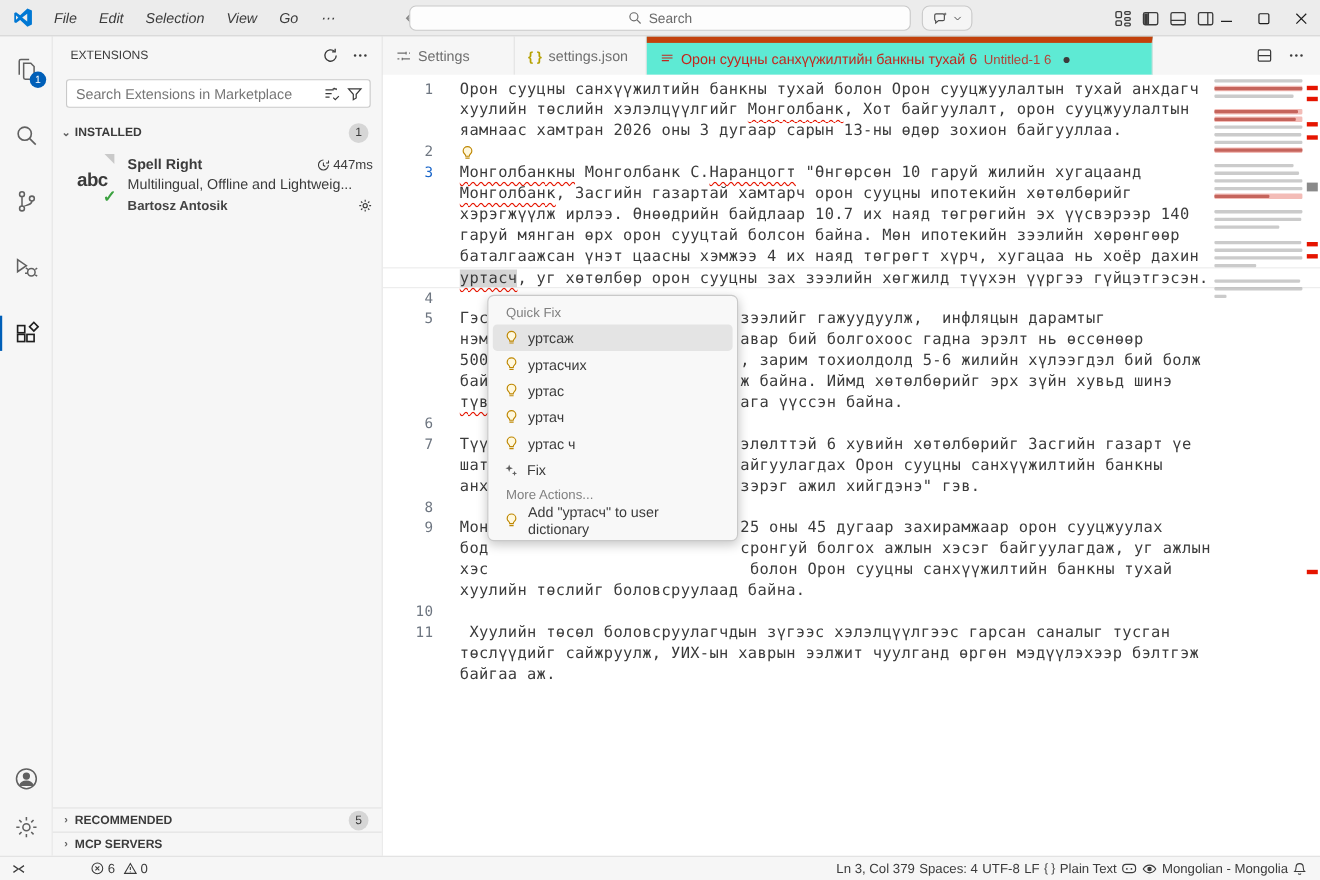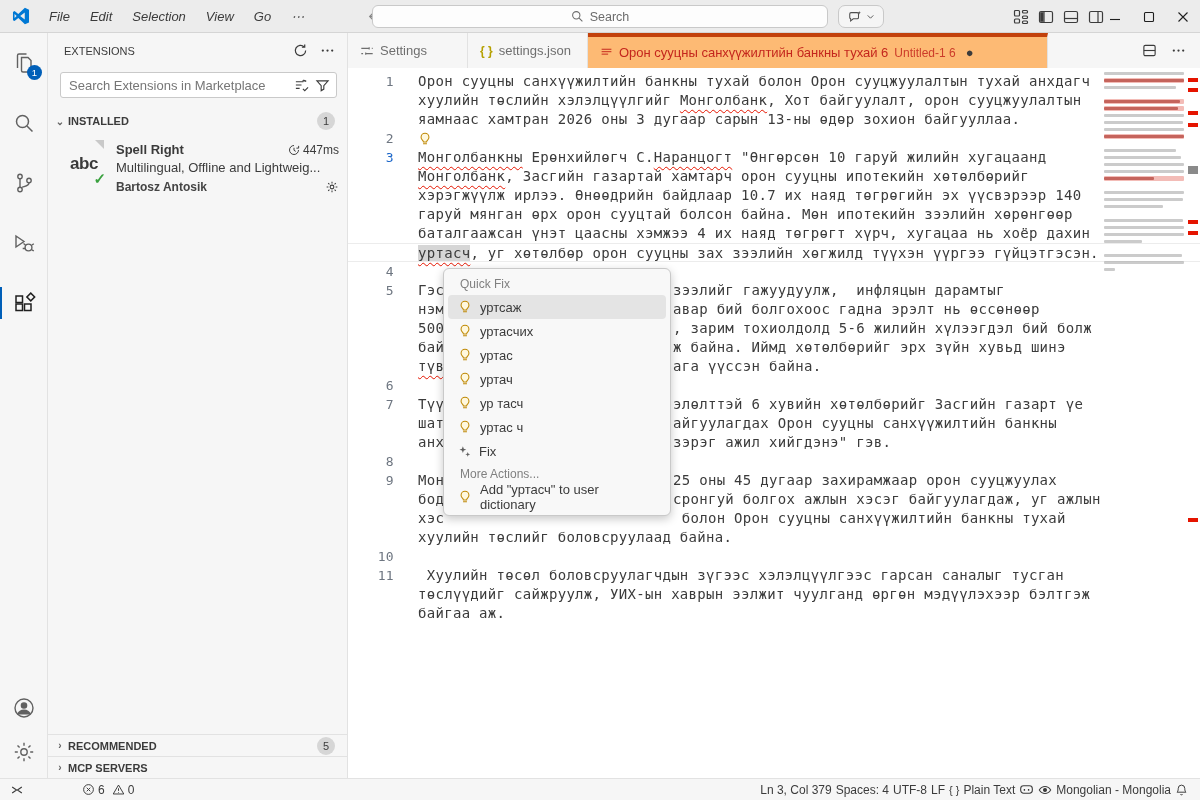--- a/index.html
+++ b/index.html
@@ -46,21 +46,21 @@
   .ext-desc { margin-top:3px; color:#3b3b3b; }
   .ext-r3 { display:flex; align-items:center; margin-top:5px; }
   .ext-author { font-weight:bold; font-size:12px; color:#444; flex:1; }
   .sb-footer { position:absolute; bottom:0; left:0; width:100%; }
   .sb-footrow { display:flex; align-items:center; height:22px; padding:0 12px 0 4px; font-size:11px; font-weight:bold; color:#3b3b3b; border-top:1px solid #e2e2e2; background:#f6f6f6; }
   .sb-footrow .chev { width:16px; text-align:center; font-size:10px; color:#616161; }
   .sb-footrow .lbl { flex:1; }
 
   .tabbar { position:absolute; left:348px; top:33px; width:852px; height:35px; background:#f6f6f6; display:flex; }
   .tab { display:flex; align-items:center; gap:6px; padding:0 12px; font-size:13px; color:#6f6f6f; border-right:1px solid #e2e2e2; height:35px; }
-  .tab.active { background:#fdba74; border-top:4px solid #c2410c; color:#c4261d; }
+  .tab.active { background:#5eead4; border-top:6px solid #c2410c; color:#c4261d; }
   .tab .dot { font-size:13px; color:#3b3b3b; margin-left:4px; }
   .tab .sec { font-size:12px; opacity:.85; }
   .ed-actions { margin-left:auto; display:flex; align-items:center; gap:14px; padding-right:14px; color:#3b3b3b; }
 
   .editor { position:absolute; left:348px; top:68px; width:852px; height:710px; background:#fff; }
   .lines { padding-top:4px; font-family:"DejaVu Sans Mono",monospace; font-size:14px; letter-spacing:0.3px; color:#3b3b3b; }
   .row { display:flex; height:19px; line-height:19px; position:relative; }
   .row.cur { border-top:1px solid #ececec; border-bottom:1px solid #ececec; }
   .ln { width:46px; text-align:right; color:#6e7681; font-size:13px; flex:none; }
   .ln.lnact { color:#1b66c9; }
@@ -376,21 +376,21 @@
         <span class="code"><span>яамнаас хамтран 2026 оны 3 дугаар сарын 13-ны өдөр зохион байгууллаа.</span></span>
       </div>
       <div class="row">
         <span class="ln">2</span>
         <span class="code"><span class="bulbrow"><svg width="14" height="14" viewBox="0 0 16 16" fill="#fff8dd" stroke="#bf8803" stroke-width="1.2">
               <path d="M5.8 13.5h4.4M6.2 11.5c0-1.2-.7-1.9-1.4-2.6C4 8.1 3.5 7.2 3.5 6a4.5 4.5 0 0 1 9 0c0 1.2-.5 2.1-1.3 2.9-.7.7-1.4 1.4-1.4 2.6z"></path>
             </svg></span></span>
       </div>
       <div class="row">
         <span class="ln lnact">3</span>
-        <span class="code"><span class="sq">Монголбанкны</span><span> Ерөнхийлөгч С.</span><span class="sq">Наранцогт</span><span> "Өнгөрсөн 10 гаруй жилийн хугацаанд</span></span>
+        <span class="code"><span class="sq">Монголбанкны</span><span> Монголбанк С.</span><span class="sq">Наранцогт</span><span> "Өнгөрсөн 10 гаруй жилийн хугацаанд</span></span>
       </div>
       <div class="row">
         <span class="ln"></span>
         <span class="code"><span class="sq">Монголбанк</span><span>, Засгийн газартай хамтарч орон сууцны ипотекийн хөтөлбөрийг</span></span>
       </div>
       <div class="row">
         <span class="ln"></span>
         <span class="code"><span>хэрэгжүүлж ирлээ. Өнөөдрийн байдлаар 10.7 их наяд төгрөгийн эх үүсвэрээр 140</span></span>
       </div>
       <div class="row">
@@ -548,26 +548,20 @@
     <div class="p-item">
       <svg width="14" height="14" viewBox="0 0 16 16" fill="#fff8dd" stroke="#bf8803" stroke-width="1.2">
         <path d="M5.8 13.5h4.4M6.2 11.5c0-1.2-.7-1.9-1.4-2.6C4 8.1 3.5 7.2 3.5 6a4.5 4.5 0 0 1 9 0c0 1.2-.5 2.1-1.3 2.9-.7.7-1.4 1.4-1.4 2.6z"></path>
       </svg>
       <span>уртач</span>
     </div>
     <div class="p-item">
       <svg width="14" height="14" viewBox="0 0 16 16" fill="#fff8dd" stroke="#bf8803" stroke-width="1.2">
         <path d="M5.8 13.5h4.4M6.2 11.5c0-1.2-.7-1.9-1.4-2.6C4 8.1 3.5 7.2 3.5 6a4.5 4.5 0 0 1 9 0c0 1.2-.5 2.1-1.3 2.9-.7.7-1.4 1.4-1.4 2.6z"></path>
       </svg>
-      <span>ур тасч</span>
-    </div>
-    <div class="p-item">
-      <svg width="14" height="14" viewBox="0 0 16 16" fill="#fff8dd" stroke="#bf8803" stroke-width="1.2">
-        <path d="M5.8 13.5h4.4M6.2 11.5c0-1.2-.7-1.9-1.4-2.6C4 8.1 3.5 7.2 3.5 6a4.5 4.5 0 0 1 9 0c0 1.2-.5 2.1-1.3 2.9-.7.7-1.4 1.4-1.4 2.6z"></path>
-      </svg>
       <span>уртас ч</span>
     </div>
     <div class="p-item">
       <svg width="13" height="13" viewBox="0 0 16 16" fill="#5f5f5f">
         <path d="M6 1.5l1.1 3.1 3.1 1.1-3.1 1.1L6 9.9 4.9 6.8 1.8 5.7l3.1-1.1zM12 8.5l.8 2.2 2.2.8-2.2.8-.8 2.2-.8-2.2-2.2-.8 2.2-.8z"></path>
       </svg>
       <span>Fix</span>
     </div>
     <div class="p-hdr">More Actions...</div>
     <div class="p-item">

